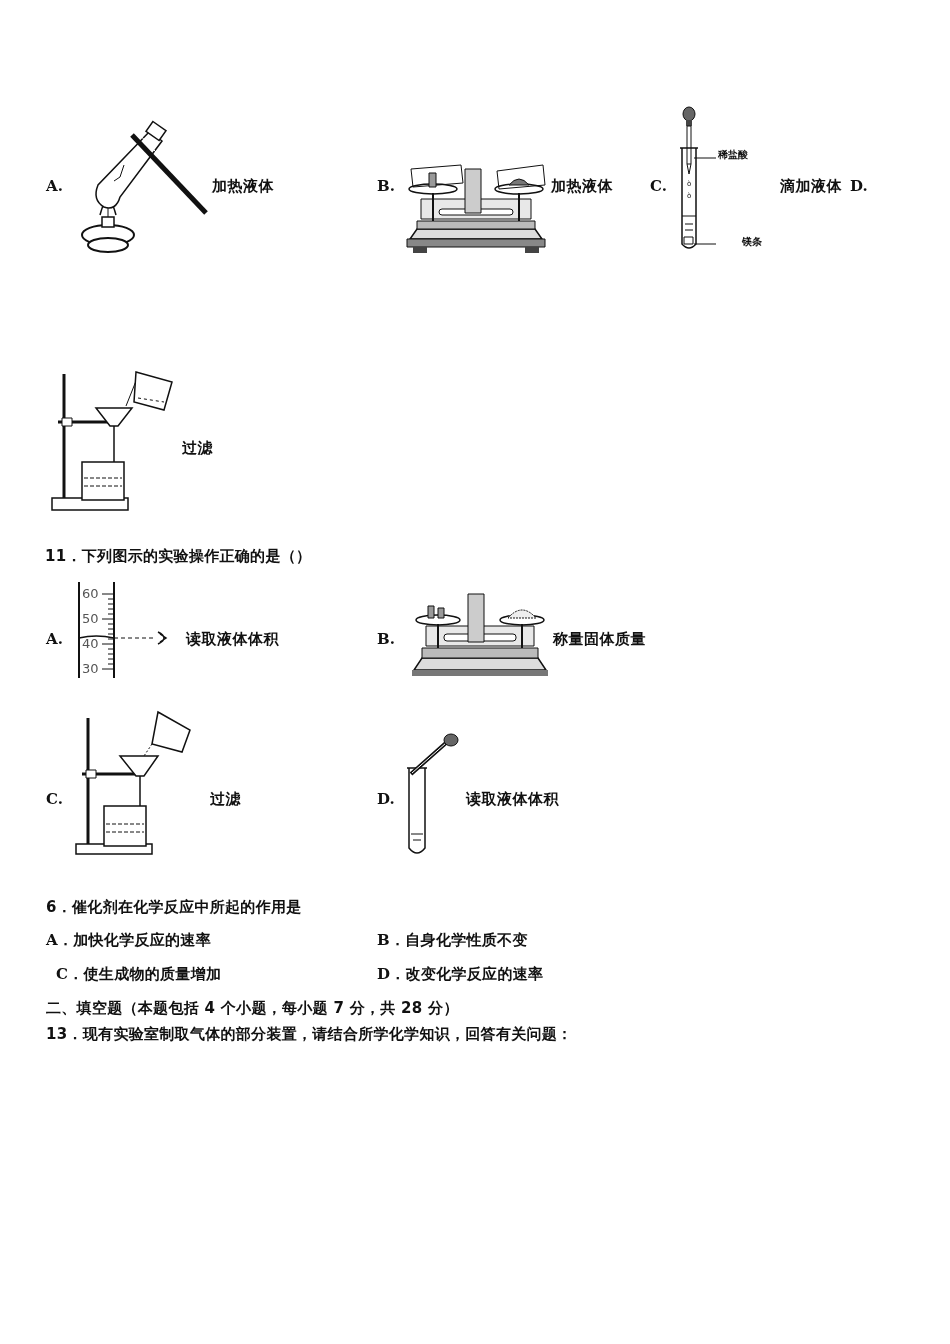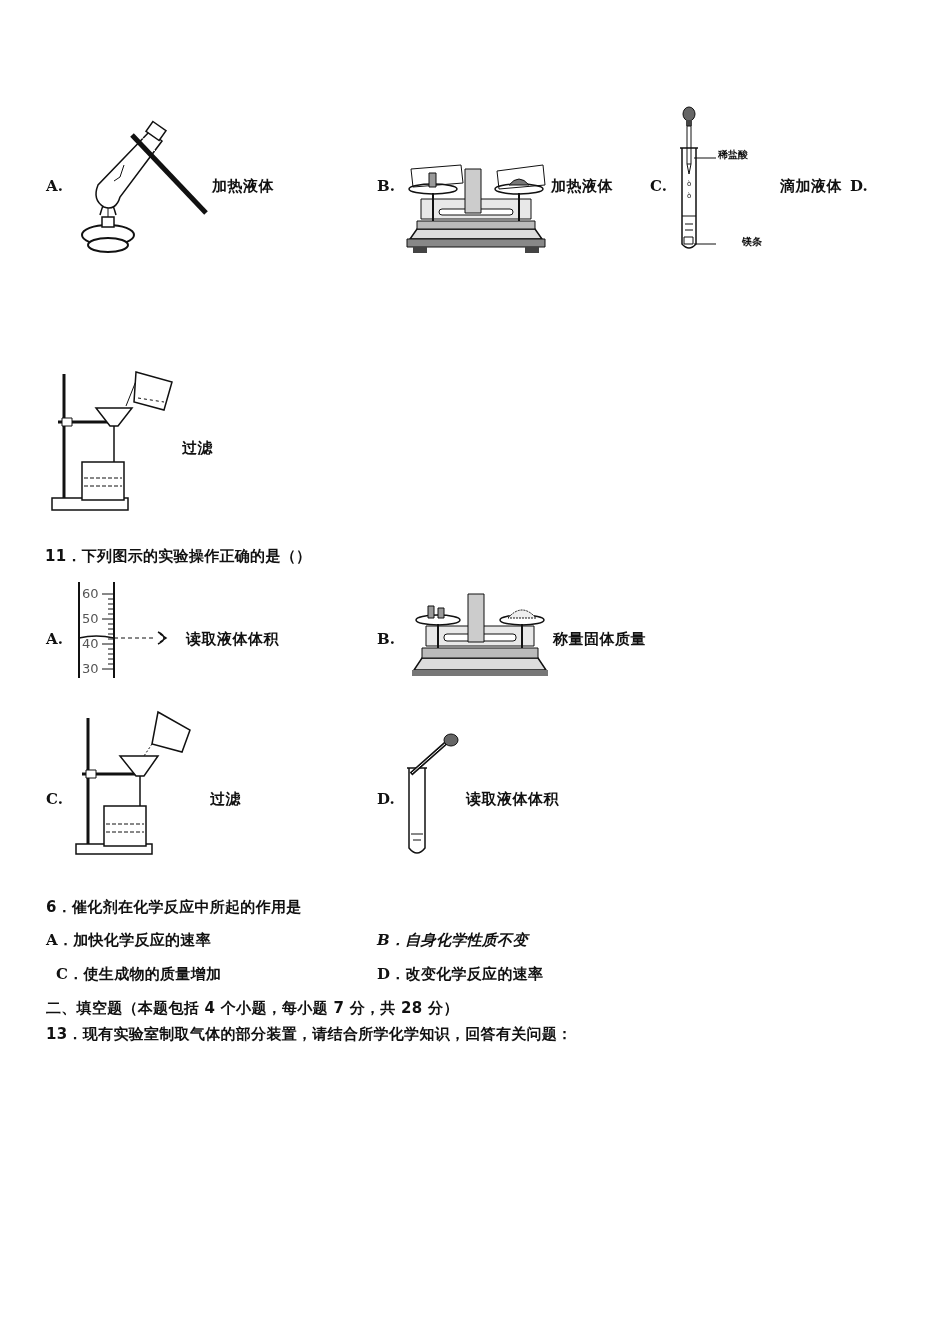--- a/index.html
+++ b/index.html
@@ -181,21 +181,21 @@
   <ellipse cx="46" cy="4" rx="7" ry="6" fill="#666" stroke="#111" stroke-width="1"></ellipse>
 </svg>
 <div class="abs cap" style="left:466px;top:790px;">读取液体体积</div>
 
 <div class="abs q" style="left:46px;top:898px;">
   <span>6．</span><span>催化剂在化学反应中所起的作用是</span>
 </div>
 <div class="abs q" style="left:46px;top:931px;">
   <span class="lbl">A．</span><span>加快化学反应的速率</span>
 </div>
-<div class="abs q" style="left:377px;top:931px;font-style:italic;">
+<div class="abs q" style="left:377px;top:931px;">
   <span class="lbl">B．</span><span>自身化学性质不变</span>
 </div>
 <div class="abs q" style="left:56px;top:965px;">
   <span class="lbl">C．</span><span>使生成物的质量增加</span>
 </div>
 <div class="abs q" style="left:377px;top:965px;">
   <span class="lbl">D．</span><span>改变化学反应的速率</span>
 </div>
 
 <div class="abs q" style="left:46px;top:999px;">二、填空题（本题包括 4 个小题，每小题 7 分，共 28 分）</div>

